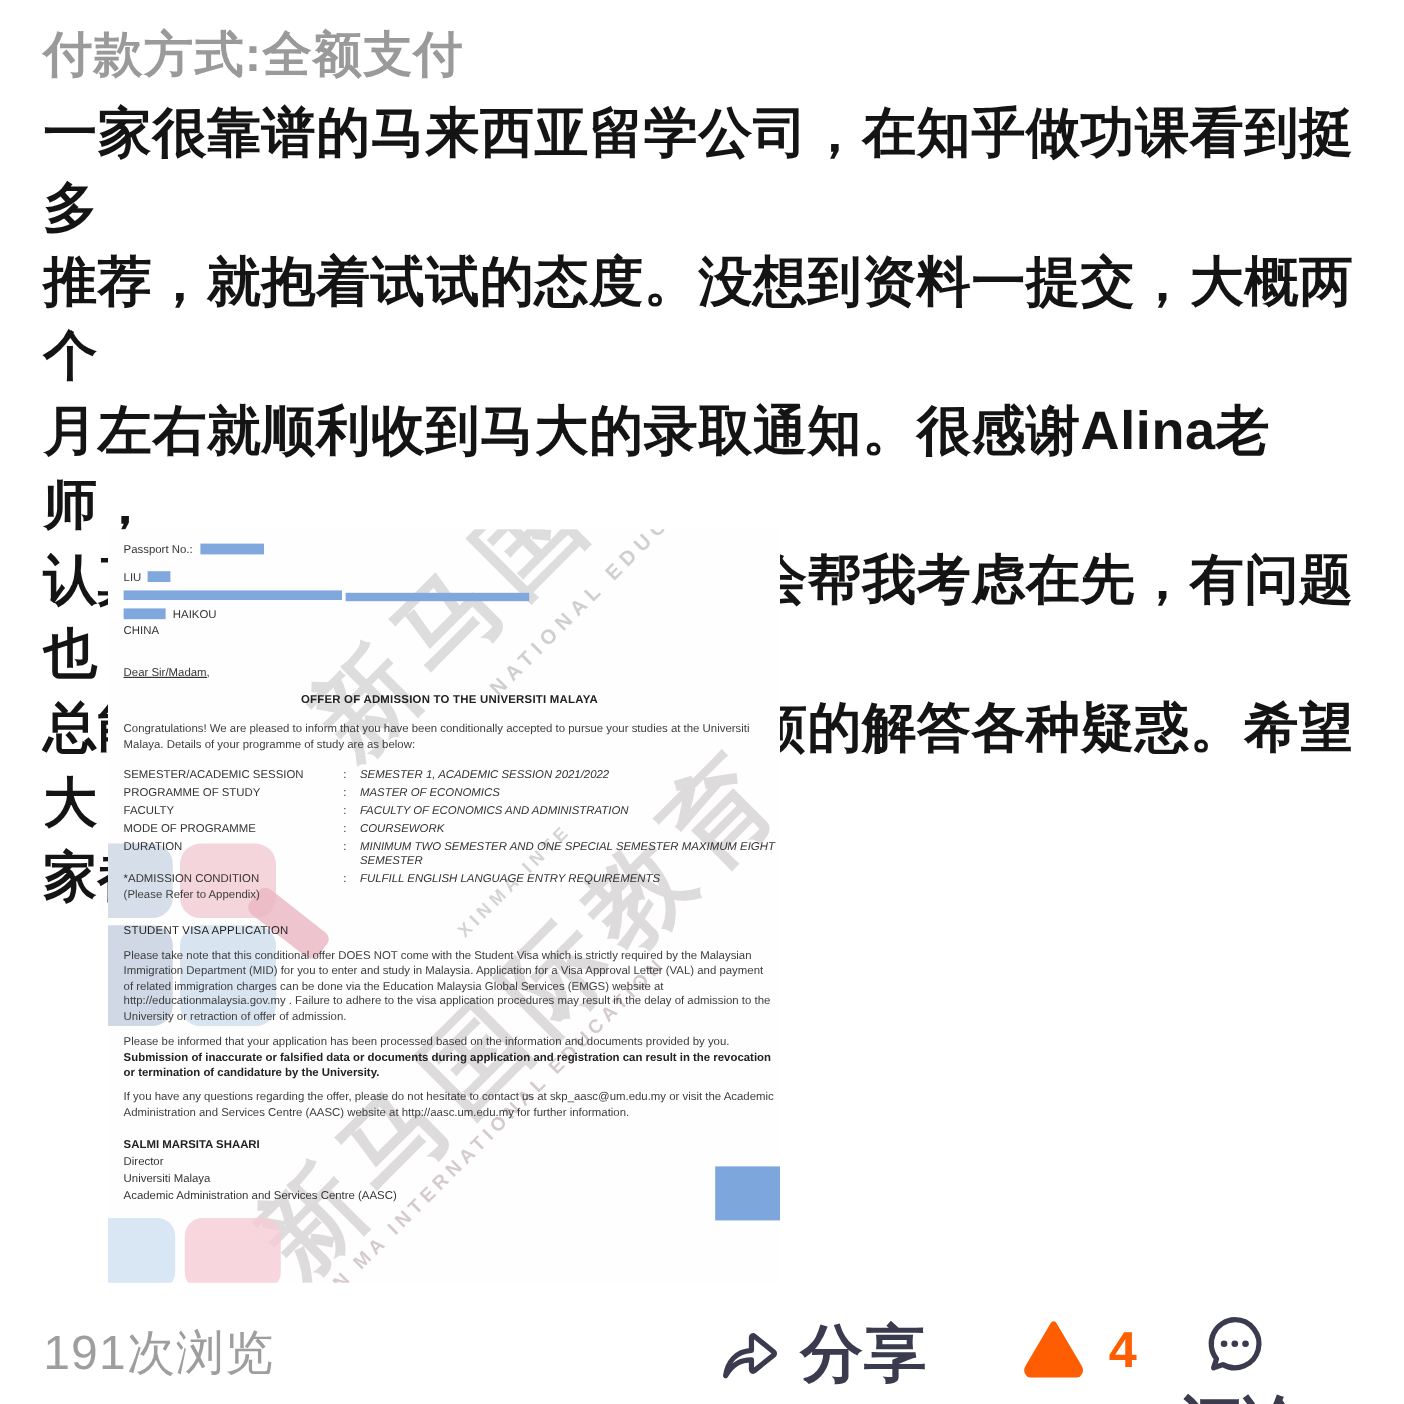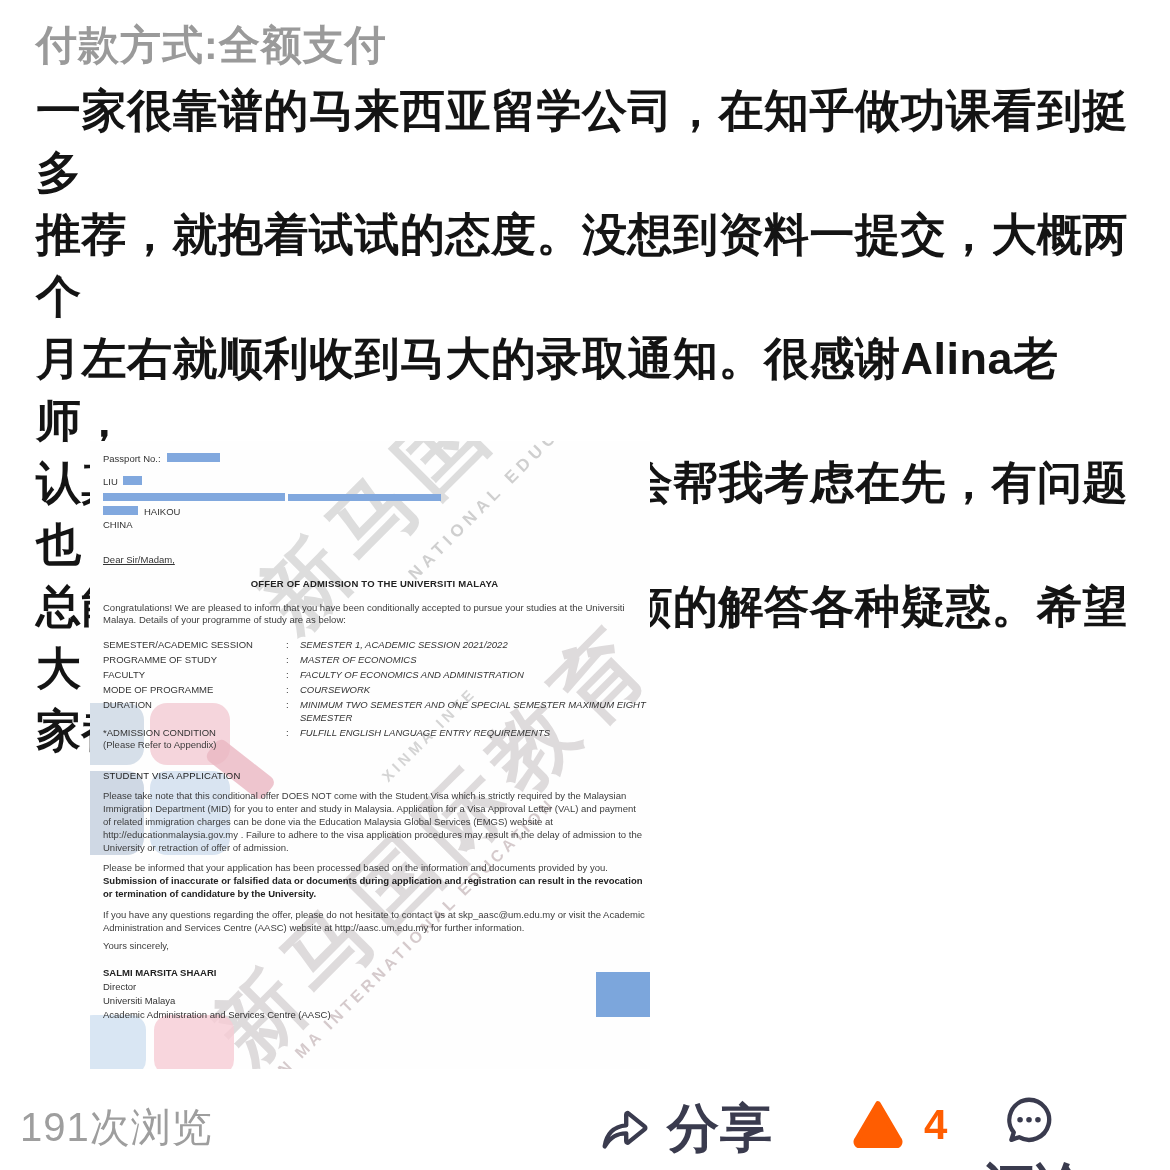--- a/index.html
+++ b/index.html
@@ -60,21 +60,21 @@
   .logo-sq{position:absolute;z-index:2;border-radius:17px;opacity:.8;}
   .sq-tl{left:-18px;top:262px;width:72px;height:62px;background:#ccd7e3;}
   .sq-tr{left:60px;top:262px;width:80px;height:62px;background:#f3cbd3;}
   .sq-bl{left:-18px;top:330px;width:72px;height:84px;background:#c3cedd;}
   .sq-br{left:60px;top:330px;width:80px;height:84px;background:#cfdded;}
   .tag{left:130px;top:296px;width:72px;height:26px;background:#eab6c2;border-radius:7px;transform:rotate(38deg);transform-origin:0 0;}
   .sq-b1{left:-12px;top:574px;width:68px;height:60px;background:#cfe0f0;border-radius:15px;}
   .sq-b2{left:64px;top:574px;width:80px;height:60px;background:#f6ccd4;border-radius:15px;}
   .blue-square{position:absolute;z-index:2;left:506px;top:531px;width:56px;height:45px;background:#7ca6dc;}
   
-  .views{position:absolute;left:20px;top:1100px;font-size:40px;color:#9e9e9e;font-weight:500;letter-spacing:1px;}
+  .views{position:absolute;left:36px;top:1100px;font-size:40px;color:#9e9e9e;font-weight:500;letter-spacing:1px;}
   .action{position:absolute;display:flex;align-items:center;background:none;border:none;padding:0;cursor:pointer;
           font-family:"Liberation Sans","DejaVu Sans",sans-serif;}
   .action-label{font-size:52px;font-weight:600;color:#3a3b4e;letter-spacing:1px;}
   .share-action{left:596px;top:1094px;}
   .vote-action{left:850px;top:1098px;}
   .comment-action{left:982px;top:1092px;flex-direction:column;}
   .icon{display:inline-block;margin-right:13px;}
   .vote-count{font-size:42px;font-weight:700;color:#ff5d01;margin-left:18px;}
 </style>
 </head>
@@ -163,21 +163,20 @@
         <div class="dcolon">:</div>
         <div class="dvalue">FULFILL ENGLISH LANGUAGE ENTRY REQUIREMENTS</div>
       </div>
     </div>
 
     <div class="visa-heading">STUDENT VISA APPLICATION</div>
     <div class="lpara">Please take note that this conditional offer DOES NOT come with the Student Visa which is strictly required by the Malaysian Immigration Department (MID) for you to enter and study in Malaysia. Application for a Visa Approval Letter (VAL) and payment of related immigration charges can be done via the Education Malaysia Global Services (EMGS) website at http://educationmalaysia.gov.my . Failure to adhere to the visa application procedures may result in the delay of admission to the University or retraction of offer of admission.</div>
     <div class="lpara"><span>Please be informed that your application has been processed based on the information and documents provided by you. </span><b>Submission of inaccurate or falsified data or documents during application and registration can result in the revocation or termination of candidature by the University.</b></div>
     <div class="lpara">If you have any questions regarding the offer, please do not hesitate to contact us at skp_aasc@um.edu.my or visit the Academic Administration and Services Centre (AASC) website at http://aasc.um.edu.my for further information.</div>
 
-    <div class="lpara closing">Yours sincerely,</div>
     <div class="sig-name">SALMI MARSITA SHAARI</div>
     <div class="sig-line">Director</div>
     <div class="sig-line">Universiti Malaya</div>
     <div class="sig-line">Academic Administration and Services Centre (AASC)</div>
   </div>
 </div>
 
 <div class="views">191次浏览</div>
 
 <button class="action share-action">

